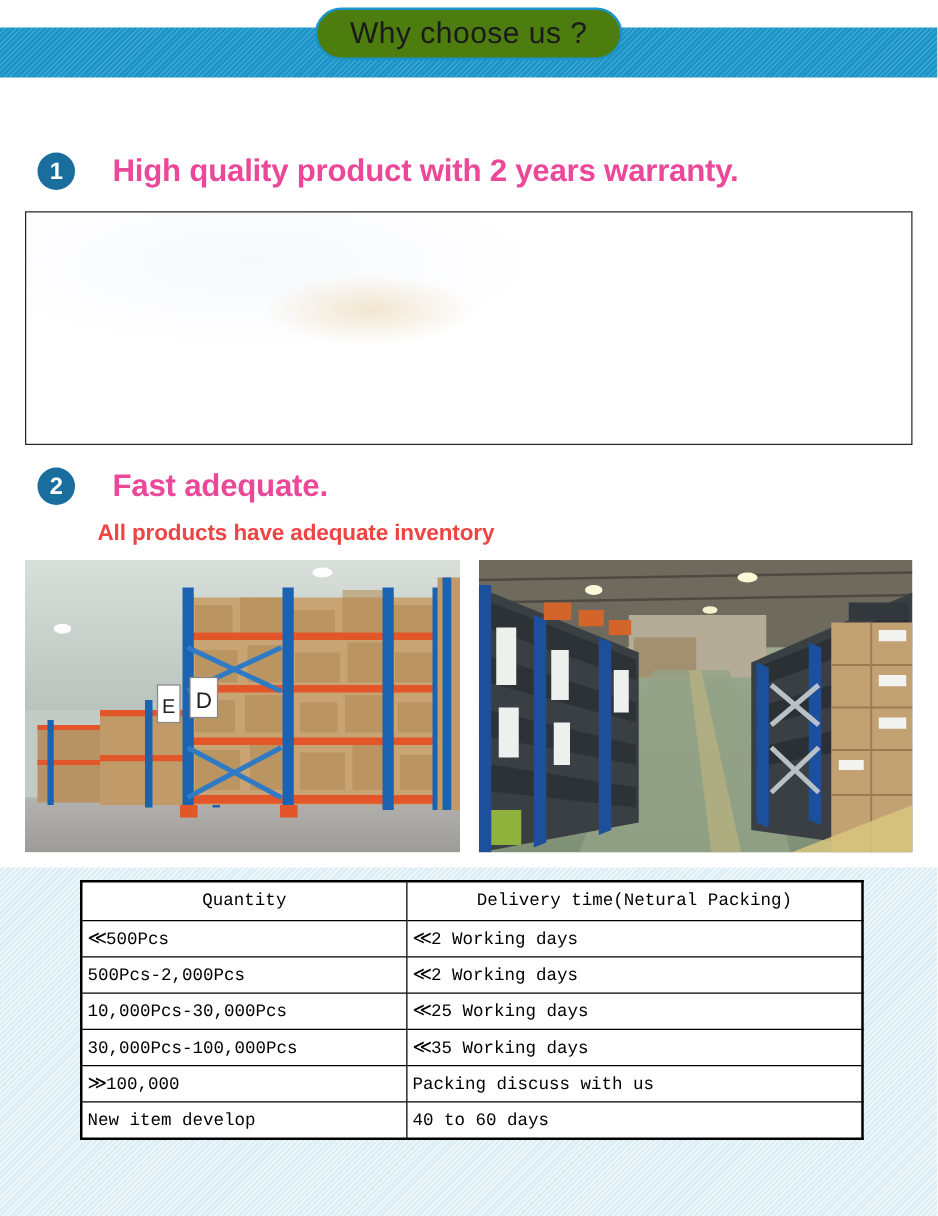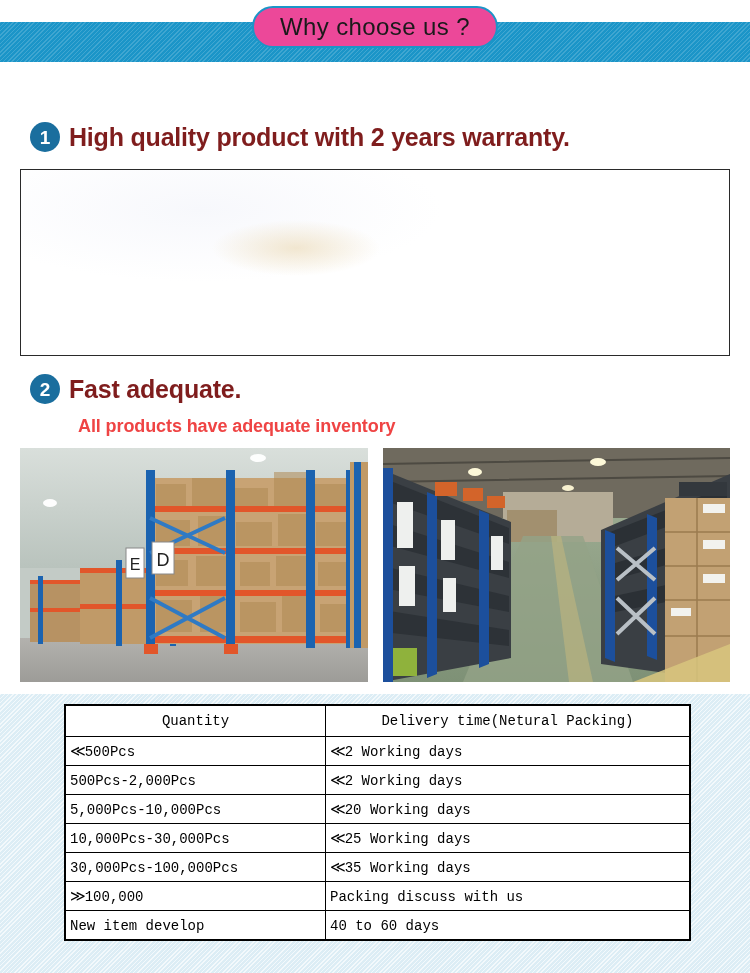--- a/index.html
+++ b/index.html
@@ -36,21 +36,21 @@
         rgba(0,0,0,0.0) 1px,
         rgba(0,0,0,0.0) 3px);
   }
   .banner-pill {
     position: absolute;
     left: 50%;
     top: 6px;
     transform: translateX(-50%);
     height: 42px;
     padding: 0 26px;
-    background: #ec4899;
+    background: #4d7c0f;
     border: 2px solid #1b95c8;
     border-radius: 24px;
     display: flex;
     align-items: center;
     justify-content: center;
     box-sizing: border-box;
   }
   .banner-pill-text {
     font-family: "Liberation Sans", sans-serif;
     font-size: 24px;
@@ -75,25 +75,25 @@
     font-family: "Liberation Sans", sans-serif;
     font-size: 19px;
     font-weight: bold;
     display: flex;
     align-items: center;
     justify-content: center;
     flex: 0 0 auto;
     line-height: 1;
   }
   .head-text {
-    margin-left: 9px;
+    margin-left: 30px;
     font-family: "Liberation Sans", sans-serif;
     font-size: 25px;
     font-weight: bold;
-    color: #7f1d1d;
+    color: #ec4899;
     white-space: nowrap;
     letter-spacing: -0.2px;
   }
   .sub-text {
     position: absolute;
     font-family: "Liberation Sans", sans-serif;
     font-size: 18px;
     font-weight: bold;
     color: #ef4444;
     white-space: nowrap;
@@ -387,24 +387,20 @@
     </tr>
     <tr>
       <td class="col-a"><span class="cmp">≪</span><span>500Pcs</span></td>
       <td class="col-b"><span class="cmp">≪</span><span>2 Working days</span></td>
     </tr>
     <tr>
       <td class="col-a"><span class="cmp"></span><span>500Pcs-2,000Pcs</span></td>
       <td class="col-b"><span class="cmp">≪</span><span>2 Working days</span></td>
     </tr>
     <tr>
-      <td class="col-a"><span class="cmp"></span><span>5,000Pcs-10,000Pcs</span></td>
-      <td class="col-b"><span class="cmp">≪</span><span>20 Working days</span></td>
-    </tr>
-    <tr>
       <td class="col-a"><span class="cmp"></span><span>10,000Pcs-30,000Pcs</span></td>
       <td class="col-b"><span class="cmp">≪</span><span>25 Working days</span></td>
     </tr>
     <tr>
       <td class="col-a"><span class="cmp"></span><span>30,000Pcs-100,000Pcs</span></td>
       <td class="col-b"><span class="cmp">≪</span><span>35 Working days</span></td>
     </tr>
     <tr>
       <td class="col-a"><span class="cmp">≫</span><span>100,000</span></td>
       <td class="col-b"><span class="cmp"></span><span>Packing discuss with us</span></td>

